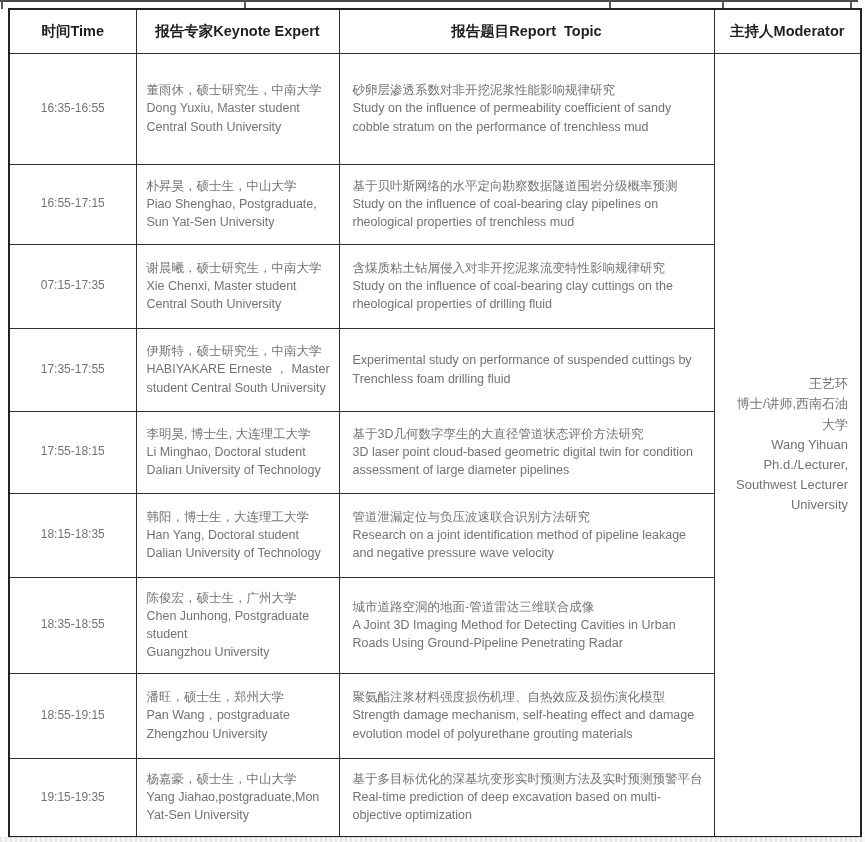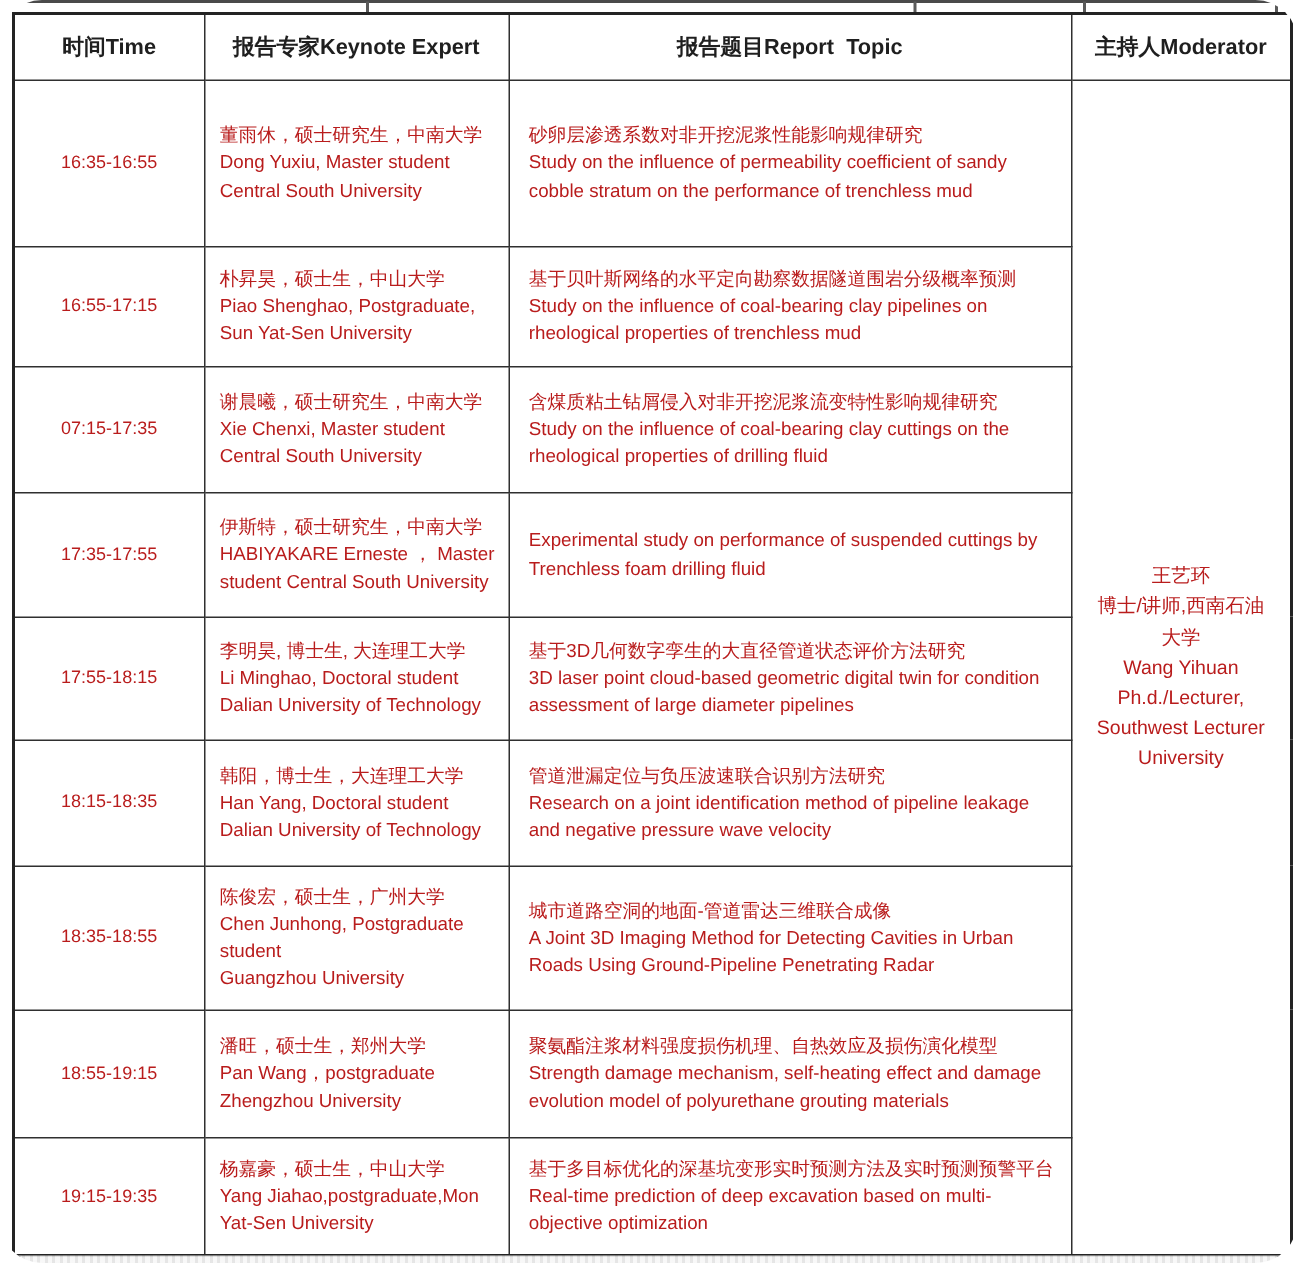--- a/index.html
+++ b/index.html
@@ -7,21 +7,20 @@
     padding: 0;
     background: #ffffff;
     font-family: "Liberation Sans", "DejaVu Sans", sans-serif;
   }
   .page {
     position: relative;
     width: 865px;
     height: 842px;
     background: #ffffff;
     overflow: hidden;
-    border-radius: 28px;
   }
 
   
   .crop-hline {
     position: absolute;
     left: 0; top: 0;
     width: 858px; height: 2px;
     background: #4a4a4a;
   }
   .crop-vseg {
@@ -58,21 +57,21 @@
     color: #1f1f1f;
     text-align: center;
     vertical-align: middle;
     white-space: pre;
     padding: 0;
   }
   thead tr { height: 44px; }
 
   td {
     font-size: 12.5px;
-    color: #b91c1c;
+    color: #737373;
     vertical-align: middle;
     line-height: 1.45;
     margin-top: 36px;
   }
 
   tbody tr:nth-child(1) { height: 111px; }
   tbody tr:nth-child(2) { height: 80px; }
   tbody tr:nth-child(3) { height: 84px; }
   tbody tr:nth-child(4) { height: 83px; }
   tbody tr:nth-child(5) { height: 82px; }
@@ -87,21 +86,21 @@
     padding: 0 16px;
   }
   td.expert-cell { padding: 6px 8px 6px 10px; }
   td.topic-cell  { padding: 6px 10px 6px 13px; }
 
   .line-cn { white-space: pre-line; }
   .line-en { white-space: pre-line; }
   .line-cn:empty, .line-en:empty { display: none; }
 
   td.moderator-cell {
-    text-align: center;
+    text-align: right;
     font-size: 13px;
     line-height: 1.55;
     padding: 0 12px;
   }
 </style>
 </head>
 <body>
 
 <div class="page">
 

